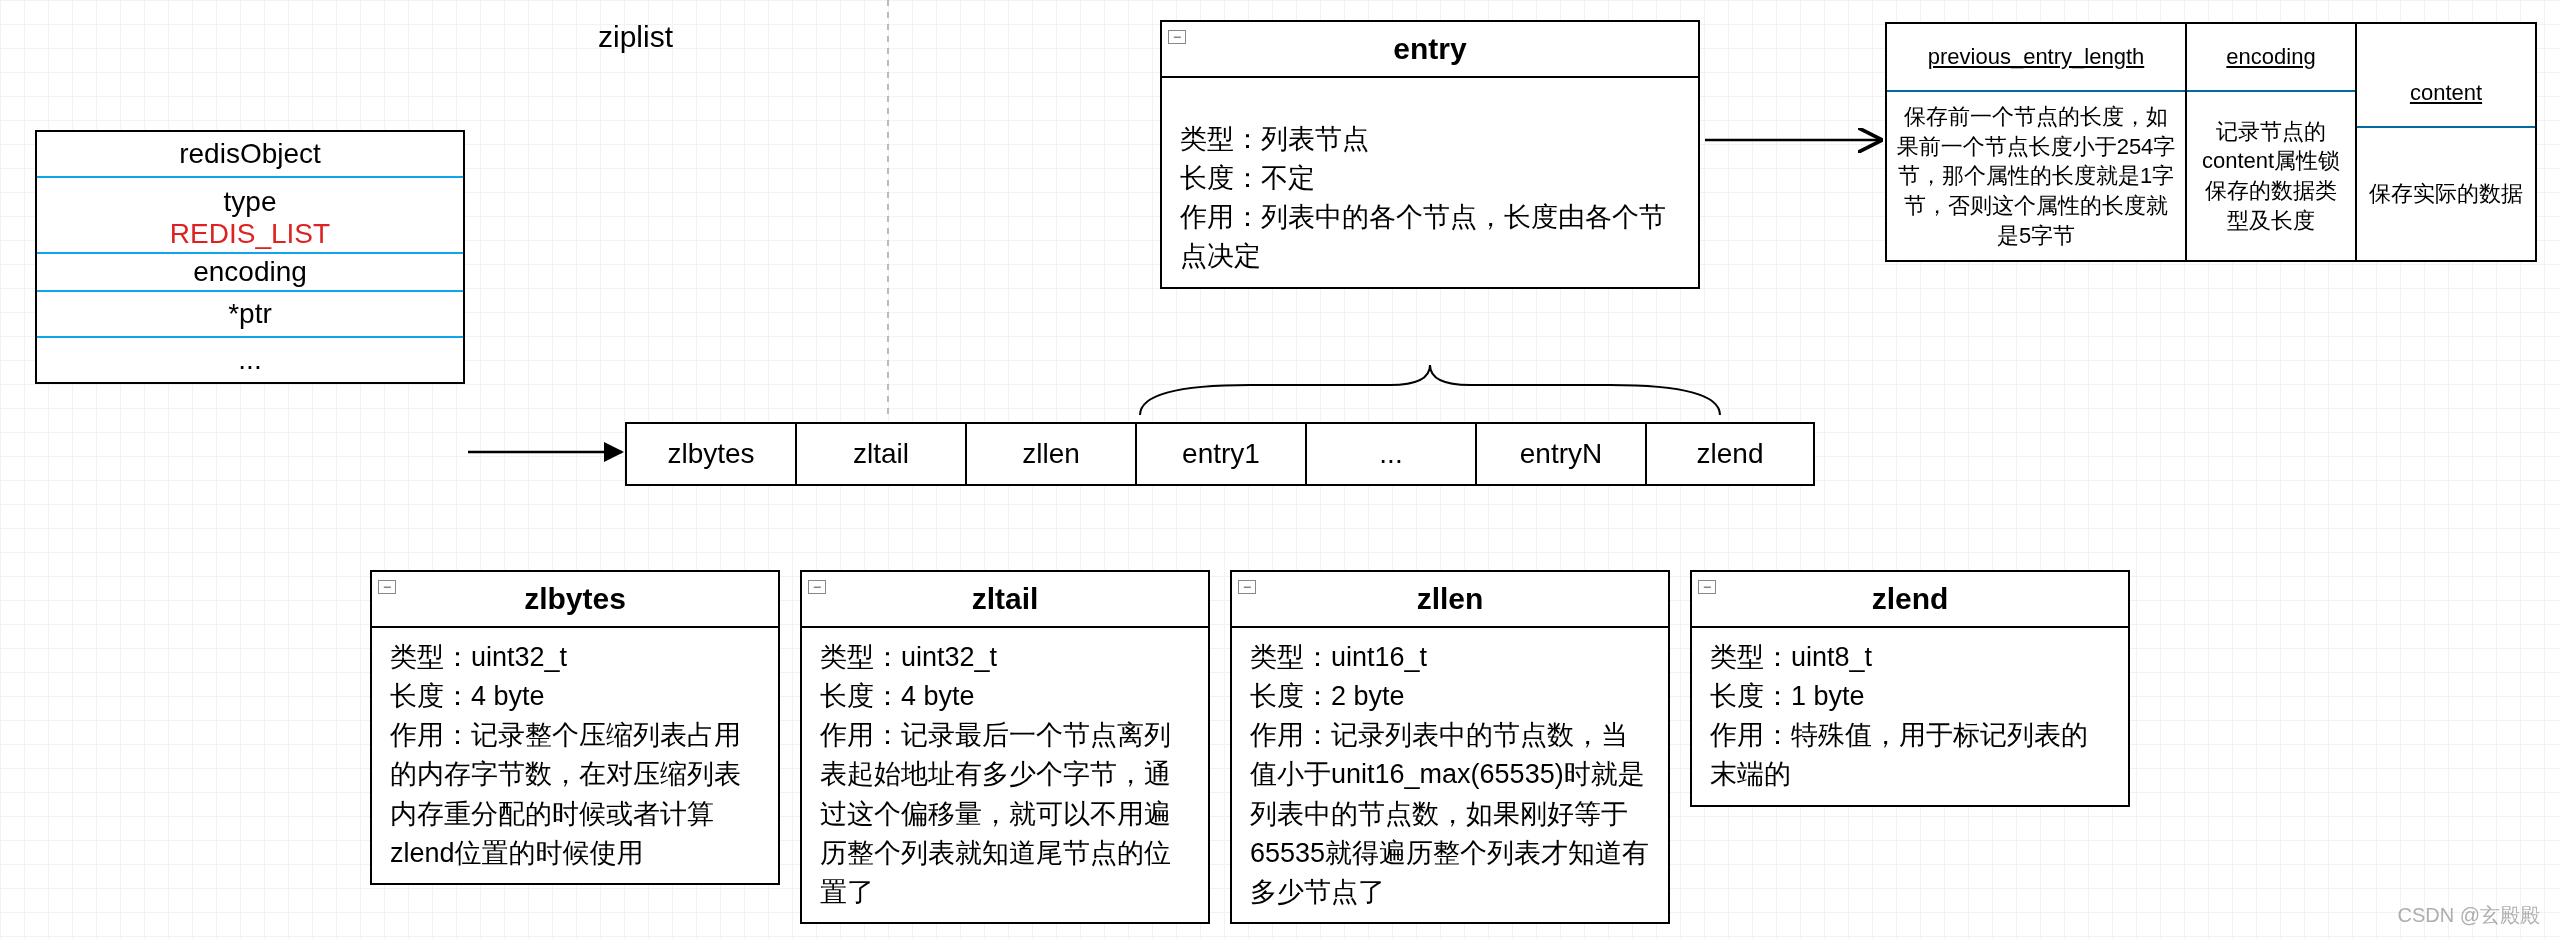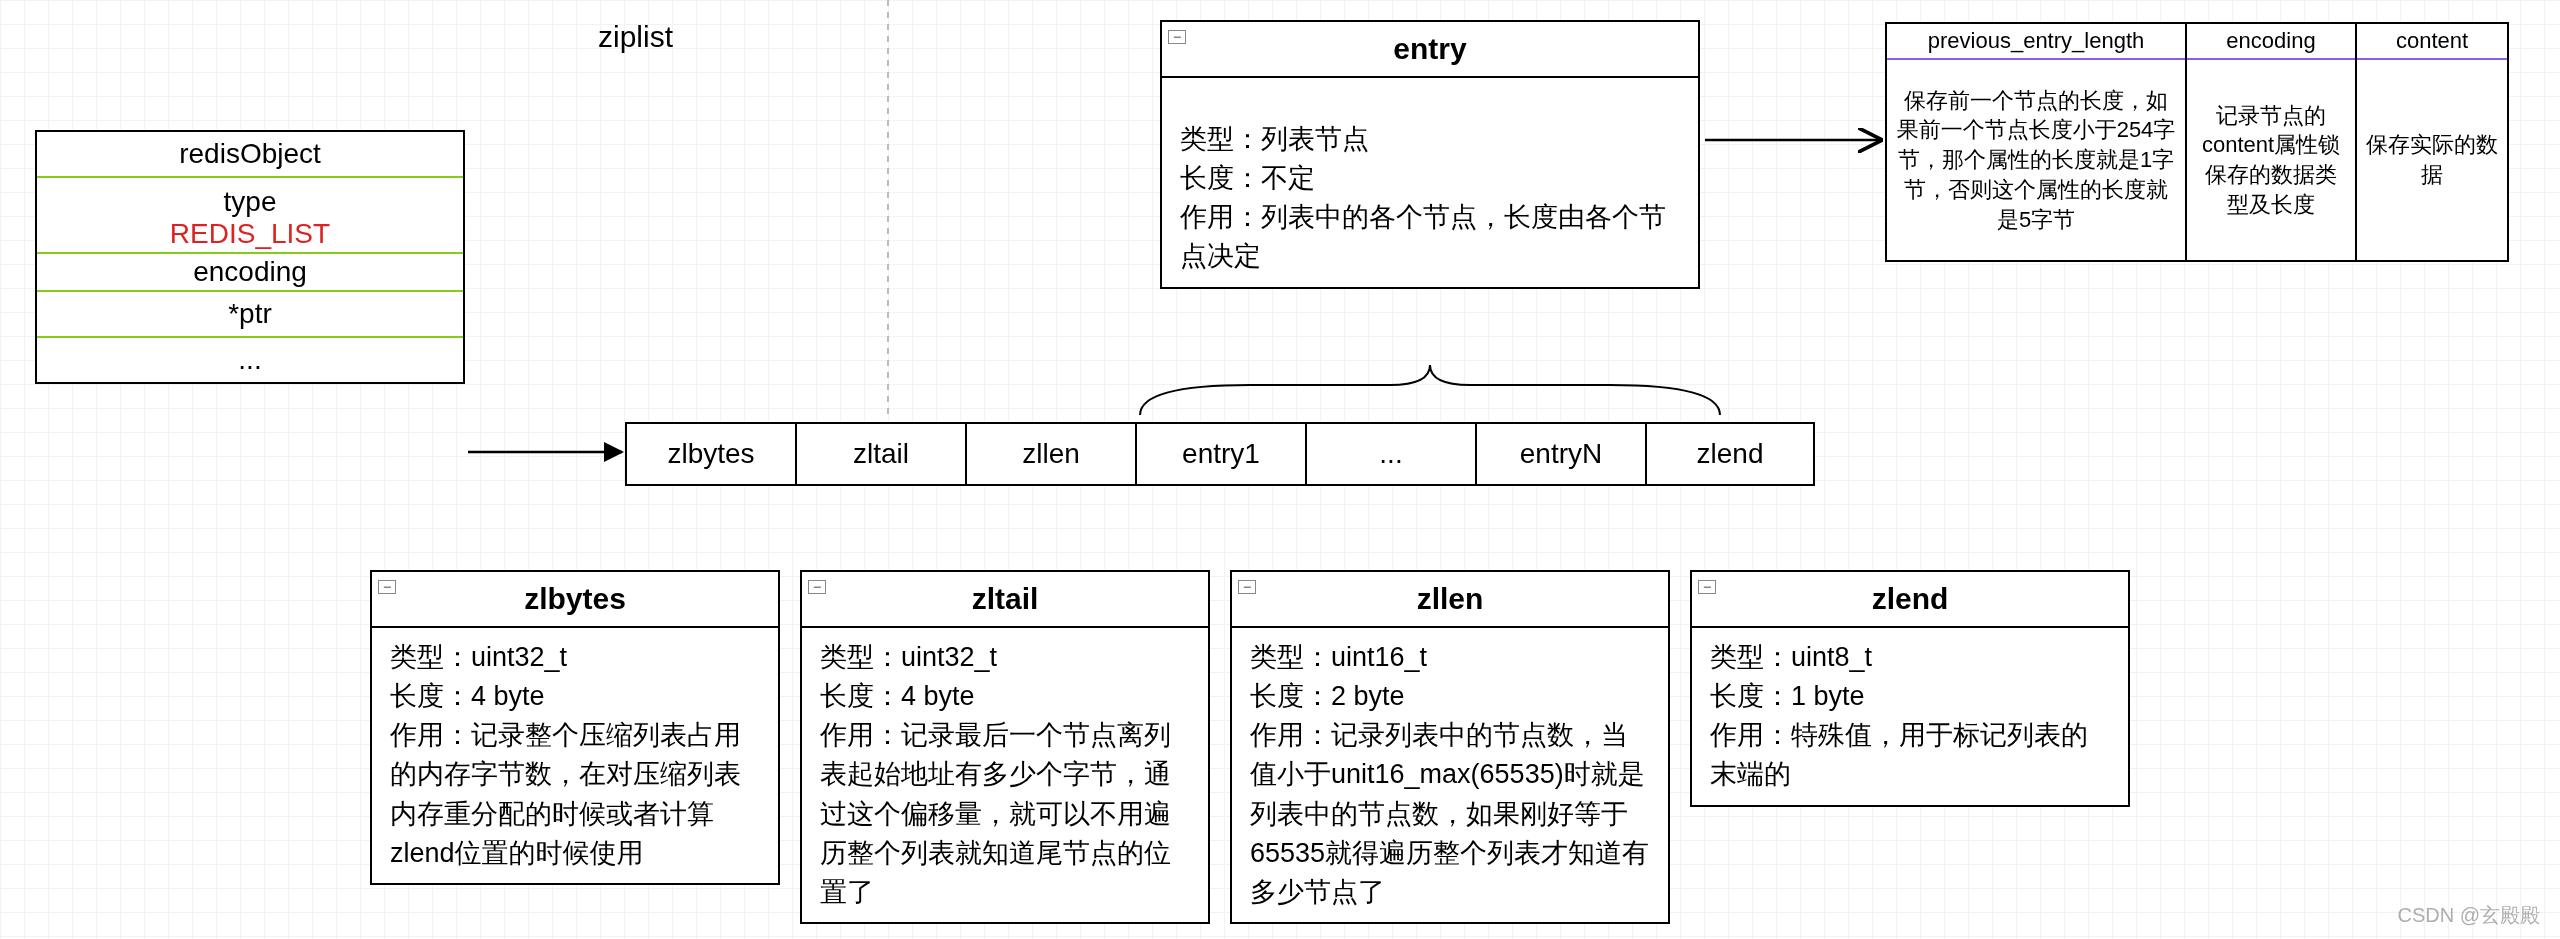--- a/index.html
+++ b/index.html
@@ -19,21 +19,21 @@
     background-size: 24px 24px;
   }
   .title {
     position: absolute; font-size: 30px; color: #000;
   }
   .redis-obj {
     position: absolute; left: 35px; top: 130px; width: 430px;
     border: 2px solid #000; background: #fff;
     font-size: 28px; text-align: center;
   }
-  .redis-obj .row { border-bottom: 2px solid #84cc16; padding: 6px 4px; }
+  .redis-obj .row { border-bottom: 2px solid #0ea5e9; padding: 6px 4px; }
   .redis-obj .row:last-child { border-bottom: none; }
   .red { color: #d22; }
   .ziplist-row {
     position: absolute; left: 625px; top: 422px; display: flex;
     font-size: 28px; background: #fff;
   }
   .ziplist-row .cell {
     border: 2px solid #000; border-right: none;
     padding: 14px 0; text-align: center;
   }
@@ -52,21 +52,21 @@
     width: 18px; height: 14px; border: 1px solid #888;
     font-size: 14px; line-height: 12px; color: #888;
   }
   .info-box .body { font-size: 27px; padding: 10px 18px; line-height: 1.45; }
   .entry-table {
     position: absolute; border: 2px solid #000; background: #fff;
     display: flex; font-size: 22px;
   }
   .entry-table .col { border-right: 2px solid #000; display: flex; flex-direction: column; }
   .entry-table .col:last-child { border-right: none; }
-  .entry-table .th { border-bottom: 2px solid #8b5cf6; text-align: center; padding: 4px 8px; display:flex; align-items:center; justify-content:center; }
+  .entry-table .th { border-bottom: 2px solid #0369a1; text-align: center; padding: 20px 8px; display:flex; align-items:center; justify-content:center;text-decoration:underline; }
   .entry-table .td { text-align: center; padding: 10px 8px; flex:1; display:flex; align-items:center; justify-content:center; line-height:1.35; }
   svg.overlay { position: absolute; inset: 0; pointer-events: none; }
   .watermark {
     position: absolute; right: 20px; bottom: 10px;
     font-size: 20px; color: rgba(120,120,120,.6);
   }
 </style>
 </head>
 <body>
 
@@ -106,21 +106,21 @@
 
 <div class="entry-table" style="left:1885px; top:22px; height:240px;">
   <div class="col" style="width:300px;">
     <div class="th">previous_entry_length</div>
     <div class="td">保存前一个节点的长度，如果前一个节点长度小于254字节，那个属性的长度就是1字节，否则这个属性的长度就是5字节</div>
   </div>
   <div class="col" style="width:170px;">
     <div class="th">encoding</div>
     <div class="td">记录节点的content属性锁保存的数据类型及长度</div>
   </div>
-  <div class="col" style="width:150px;">
+  <div class="col" style="width:178px;margin-top:36px;">
     <div class="th">content</div>
     <div class="td">保存实际的数据</div>
   </div>
 </div>
 
 <div class="info-box" style="left:370px;  top:570px; width:410px;">
   <div class="hdr"><span class="coll">−</span><span>zlbytes</span></div>
   <div class="body" style="white-space:pre-line;">类型：uint32_t
 长度：4 byte
 作用：记录整个压缩列表占用的内存字节数，在对压缩列表内存重分配的时候或者计算zlend位置的时候使用</div>

